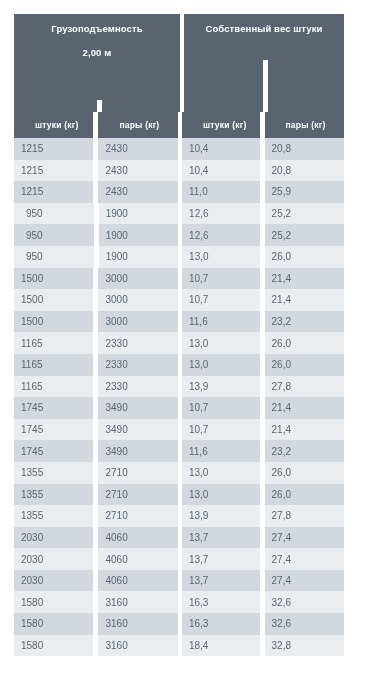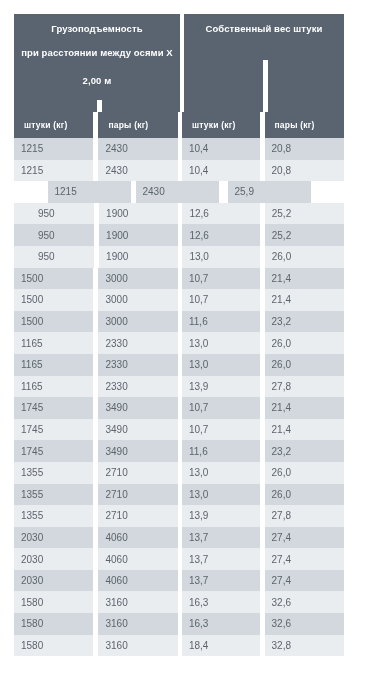--- a/index.html
+++ b/index.html
@@ -67,21 +67,21 @@
     height: 26px;
   }
   .col-header {
     background: #5a6470;
     color: #ffffff;
     font-size: 8.5px;
     font-weight: bold;
     letter-spacing: 0.2px;
     display: flex;
     align-items: center;
-    padding-left: 10px;
+    padding-left: 21px;
     box-sizing: border-box;
     white-space: nowrap;
   }
   .c0 { width: 83px; }
   .c1 { width: 83px; }
   .c2 { width: 81px; }
   .c3 { width: 83px; }
 
   .gap-sm { width: 5px; background: #ffffff; flex: none; }
   .gap-md { width: 4px; background: #ffffff; flex: none; }
@@ -97,33 +97,32 @@
     color: #5c646d;
     display: flex;
     align-items: center;
     padding-left: 7px;
     box-sizing: border-box;
     white-space: nowrap;
   }
   .data-row.odd  .cell { background: #d2d8dd; }
   .data-row.even .cell { background: #e9edf0; }
 
-  .cell.narrow-num { padding-left: 24px; }
+  .cell.narrow-num { padding-left: 12px; }
 </style>
 </head>
 <body>
 
 <div id="table-wrap">
 
   <div class="group-header-row">
 
     <div class="group-header left">
       <div class="gh-inner">
         <div class="gh-line l1">Грузоподъемность</div>
-        <div class="gh-line l2">при расстоянии между осями X</div>
         <div class="gh-line l3">2,00 м</div>
       </div>
       <div class="gutter"></div>
     </div>
 
     <div class="group-header right">
       <div class="gh-inner">
         <div class="gh-line l1">Собственный вес штуки</div>
       </div>
       <div class="gutter"></div>
@@ -158,20 +157,21 @@
         <div class="gap-md"></div>
         <div class="cell c2">10,4</div>
         <div class="gap-sm"></div>
         <div class="cell c3">20,8</div>
       </div>
       <div class="data-row odd">
         <div class="cell c0">1215</div>
         <div class="gap-sm"></div>
         <div class="cell c1">2430</div>
         <div class="gap-md"></div>
+        <div class="cell c2">11,0</div>
         <div class="gap-sm"></div>
         <div class="cell c3">25,9</div>
       </div>
       <div class="data-row even">
         <div class="cell c0 narrow-num">950</div>
         <div class="gap-sm"></div>
         <div class="cell c1">1900</div>
         <div class="gap-md"></div>
         <div class="cell c2">12,6</div>
         <div class="gap-sm"></div>

